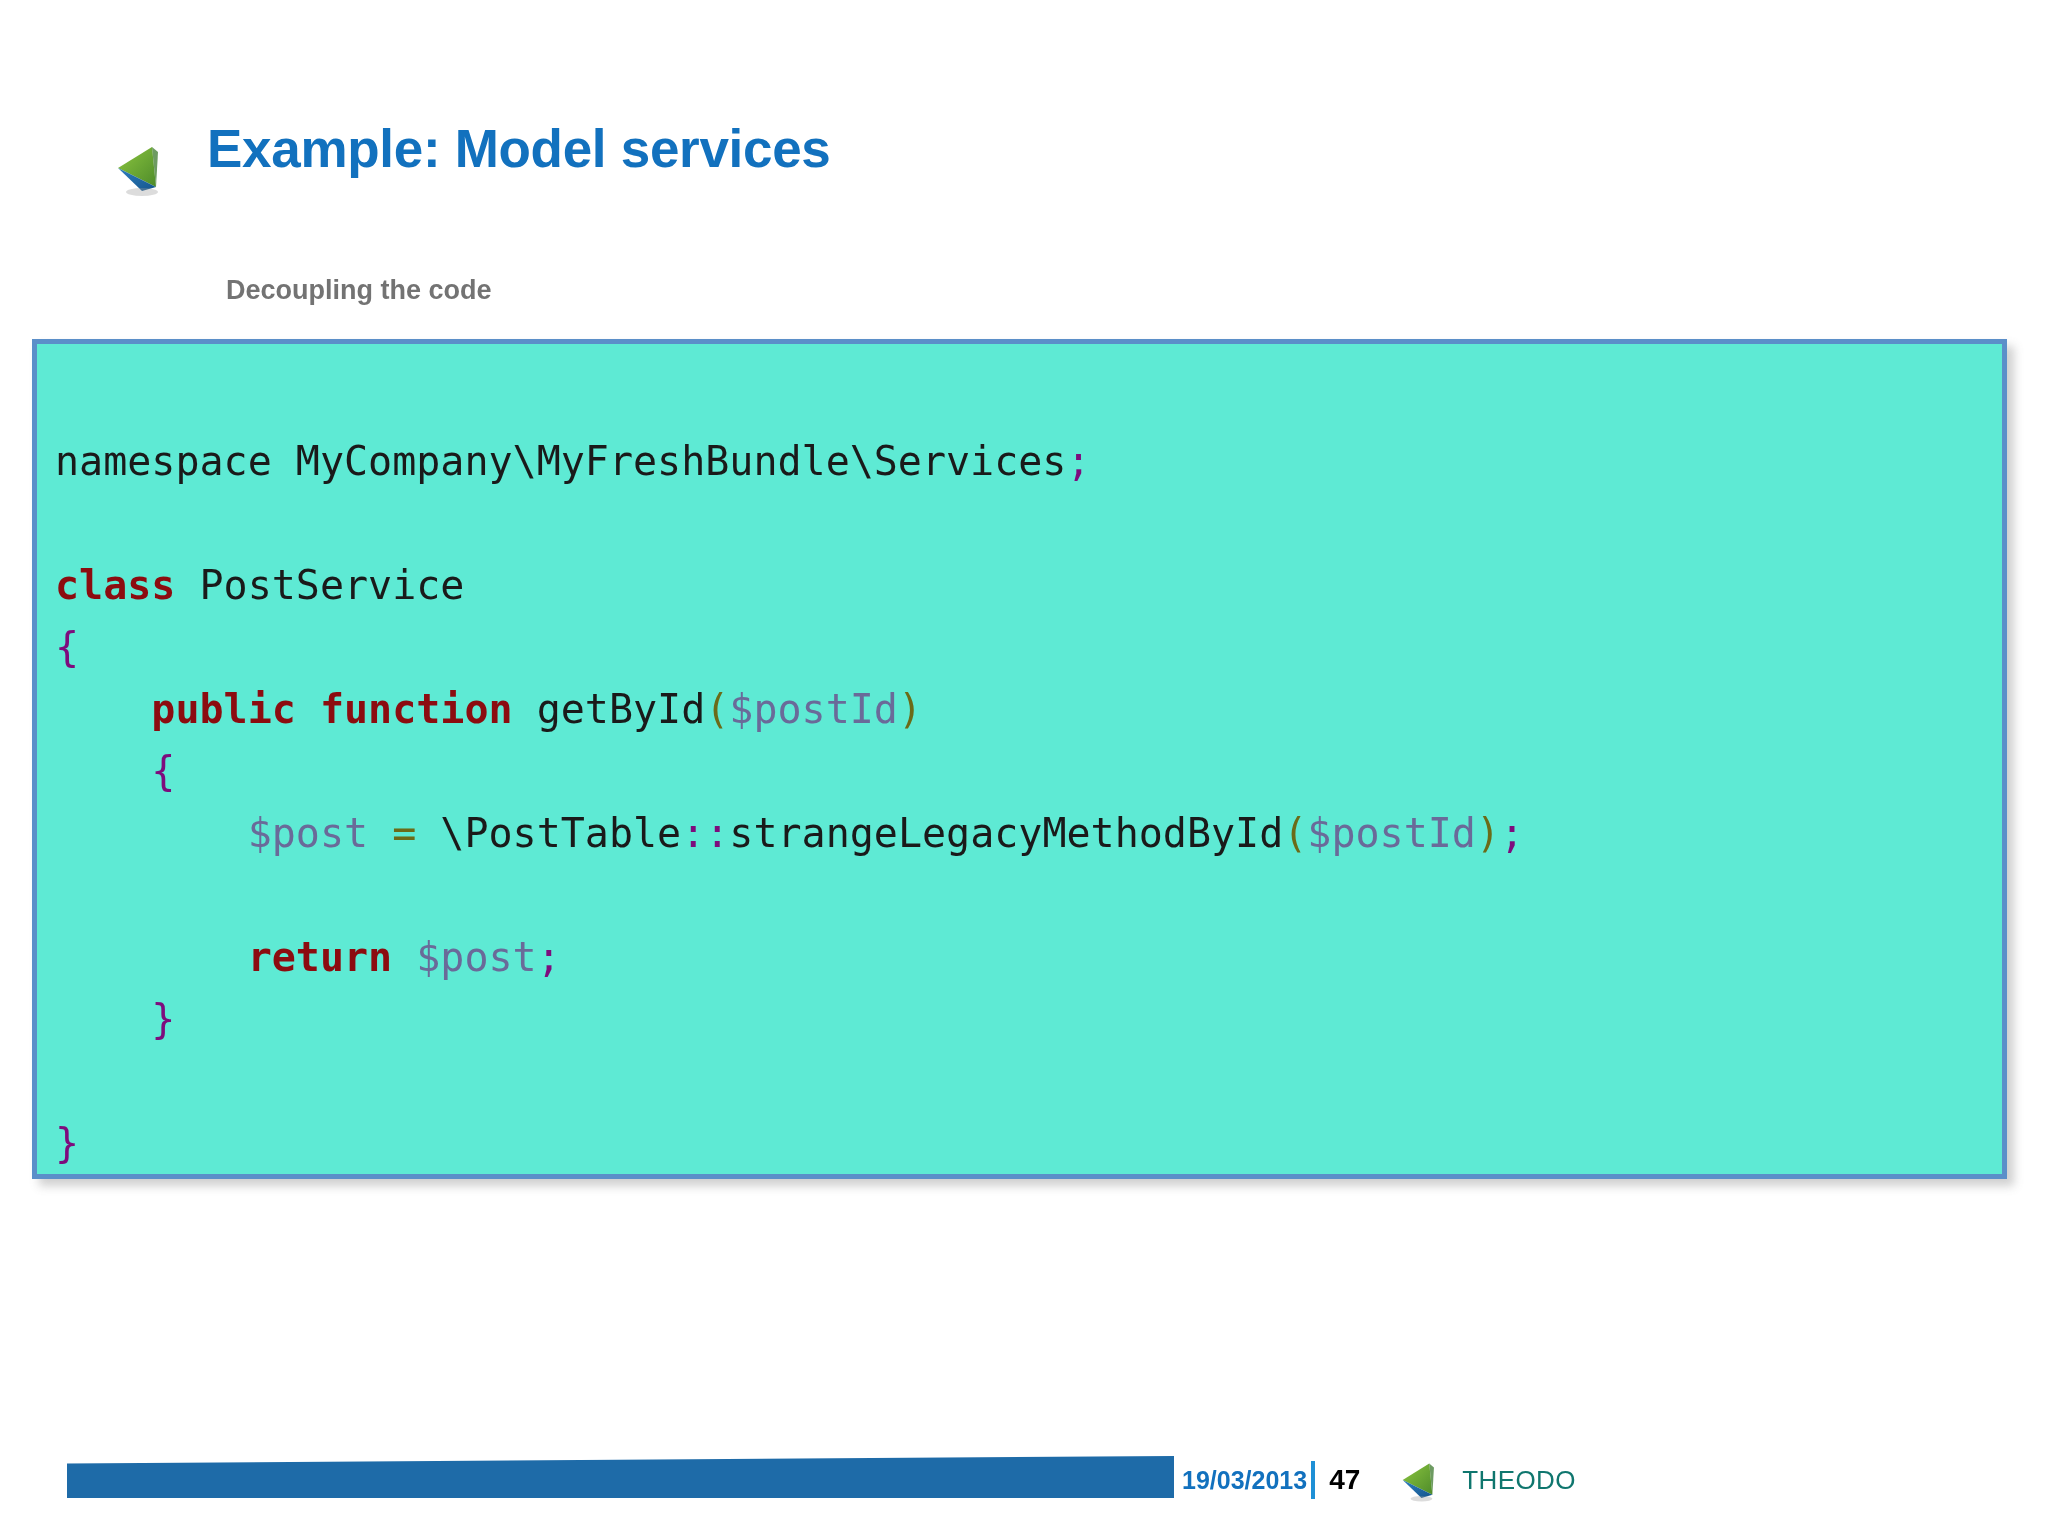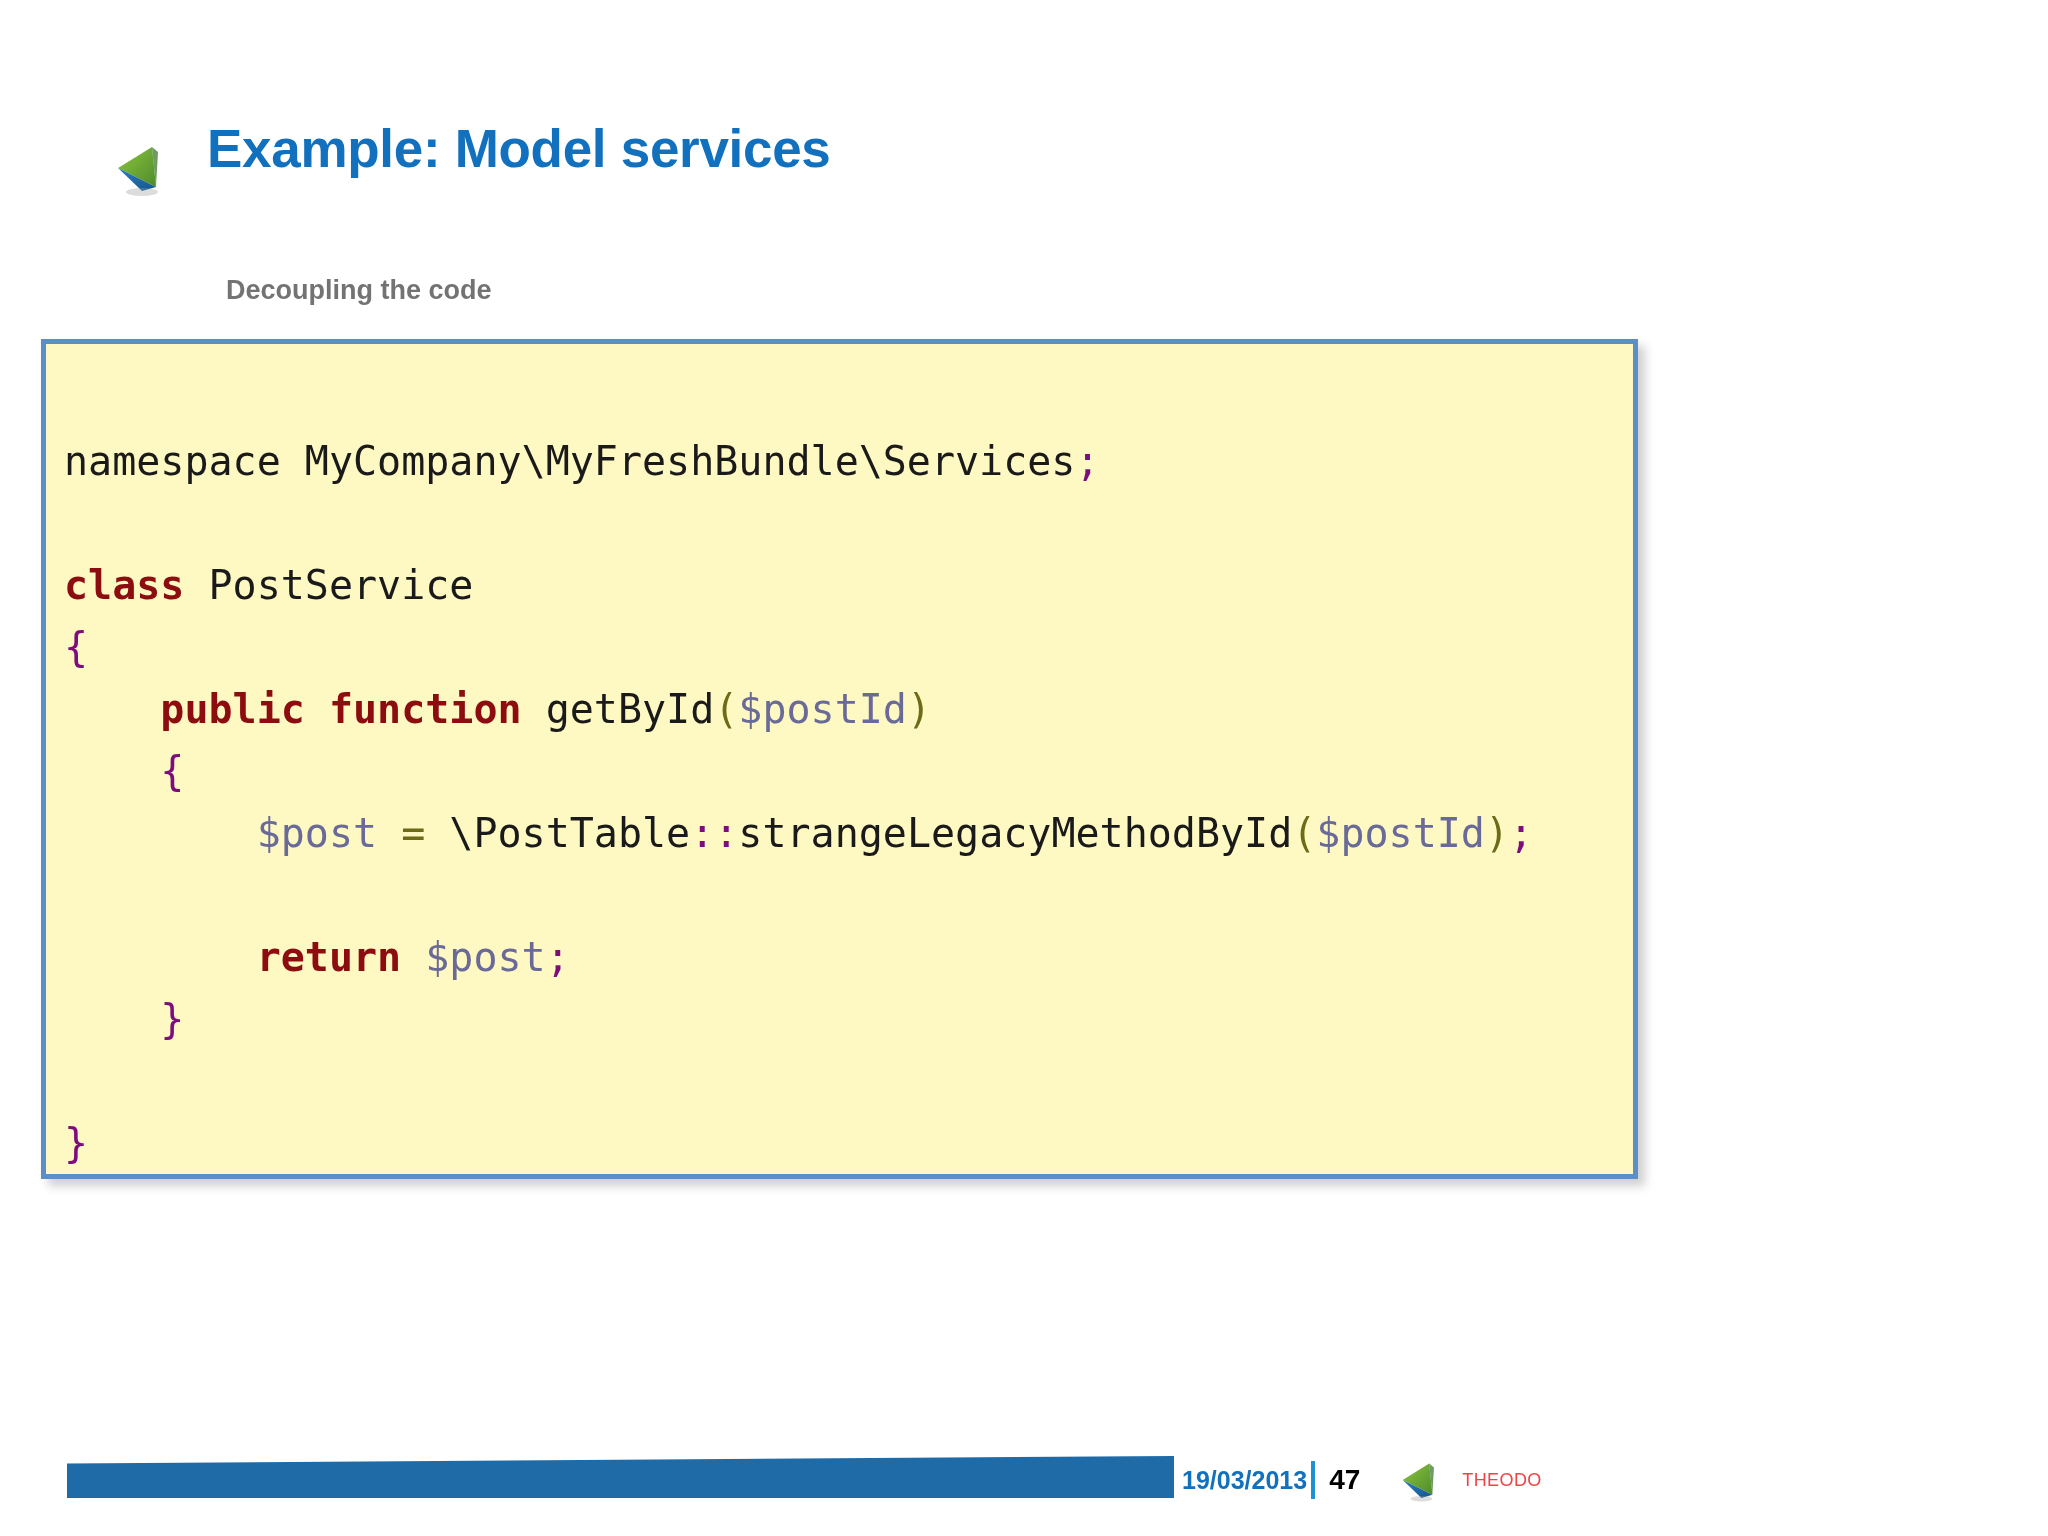--- a/index.html
+++ b/index.html
@@ -48,26 +48,26 @@
     top: 275px;
     font-size: 27px;
     font-weight: bold;
     color: #737373;
     white-space: nowrap;
   }
 
   
   #code-box {
     position: absolute;
-    left: 41px;
+    left: 32px;
     top: 339px;
-    width: 1597px;
+    width: 1975px;
     height: 840px;
     box-sizing: border-box;
-    background: #fef9c3;
+    background: #5eead4;
     border: 5px solid #5B8FC9;
     box-shadow: 7px 7px 9px rgba(100,100,100,0.30);
   }
   #code-content {
     position: absolute;
     left: 18px;
     top: 46px;
     font-family: "DejaVu Sans Mono", "Liberation Mono", monospace;
     font-size: 40px;
     line-height: 62px;
@@ -116,22 +116,22 @@
     font-weight: bold;
     color: #000000;
     white-space: nowrap;
   }
   #footer-logo {
     width: 50px;
     height: 50px;
     margin: 0 14px 0 38px;
   }
   #footer-brand {
-    font-size: 18px;
-    color: #ef4444;
+    font-size: 26px;
+    color: #0f766e;
     letter-spacing: 0.4px;
     white-space: nowrap;
   }
 </style>
 </head>
 <body>
 
 <div id="title-row">
 
   <span id="title-logo">

